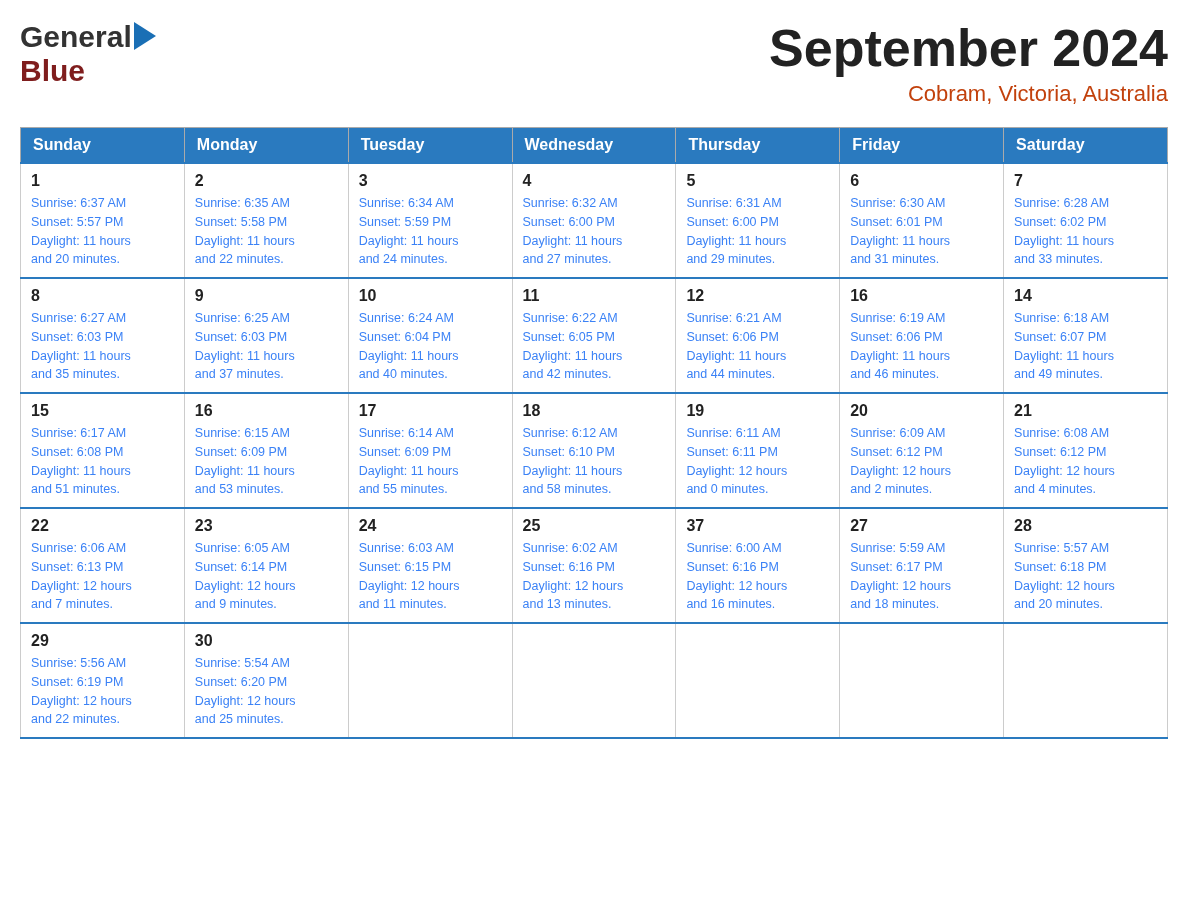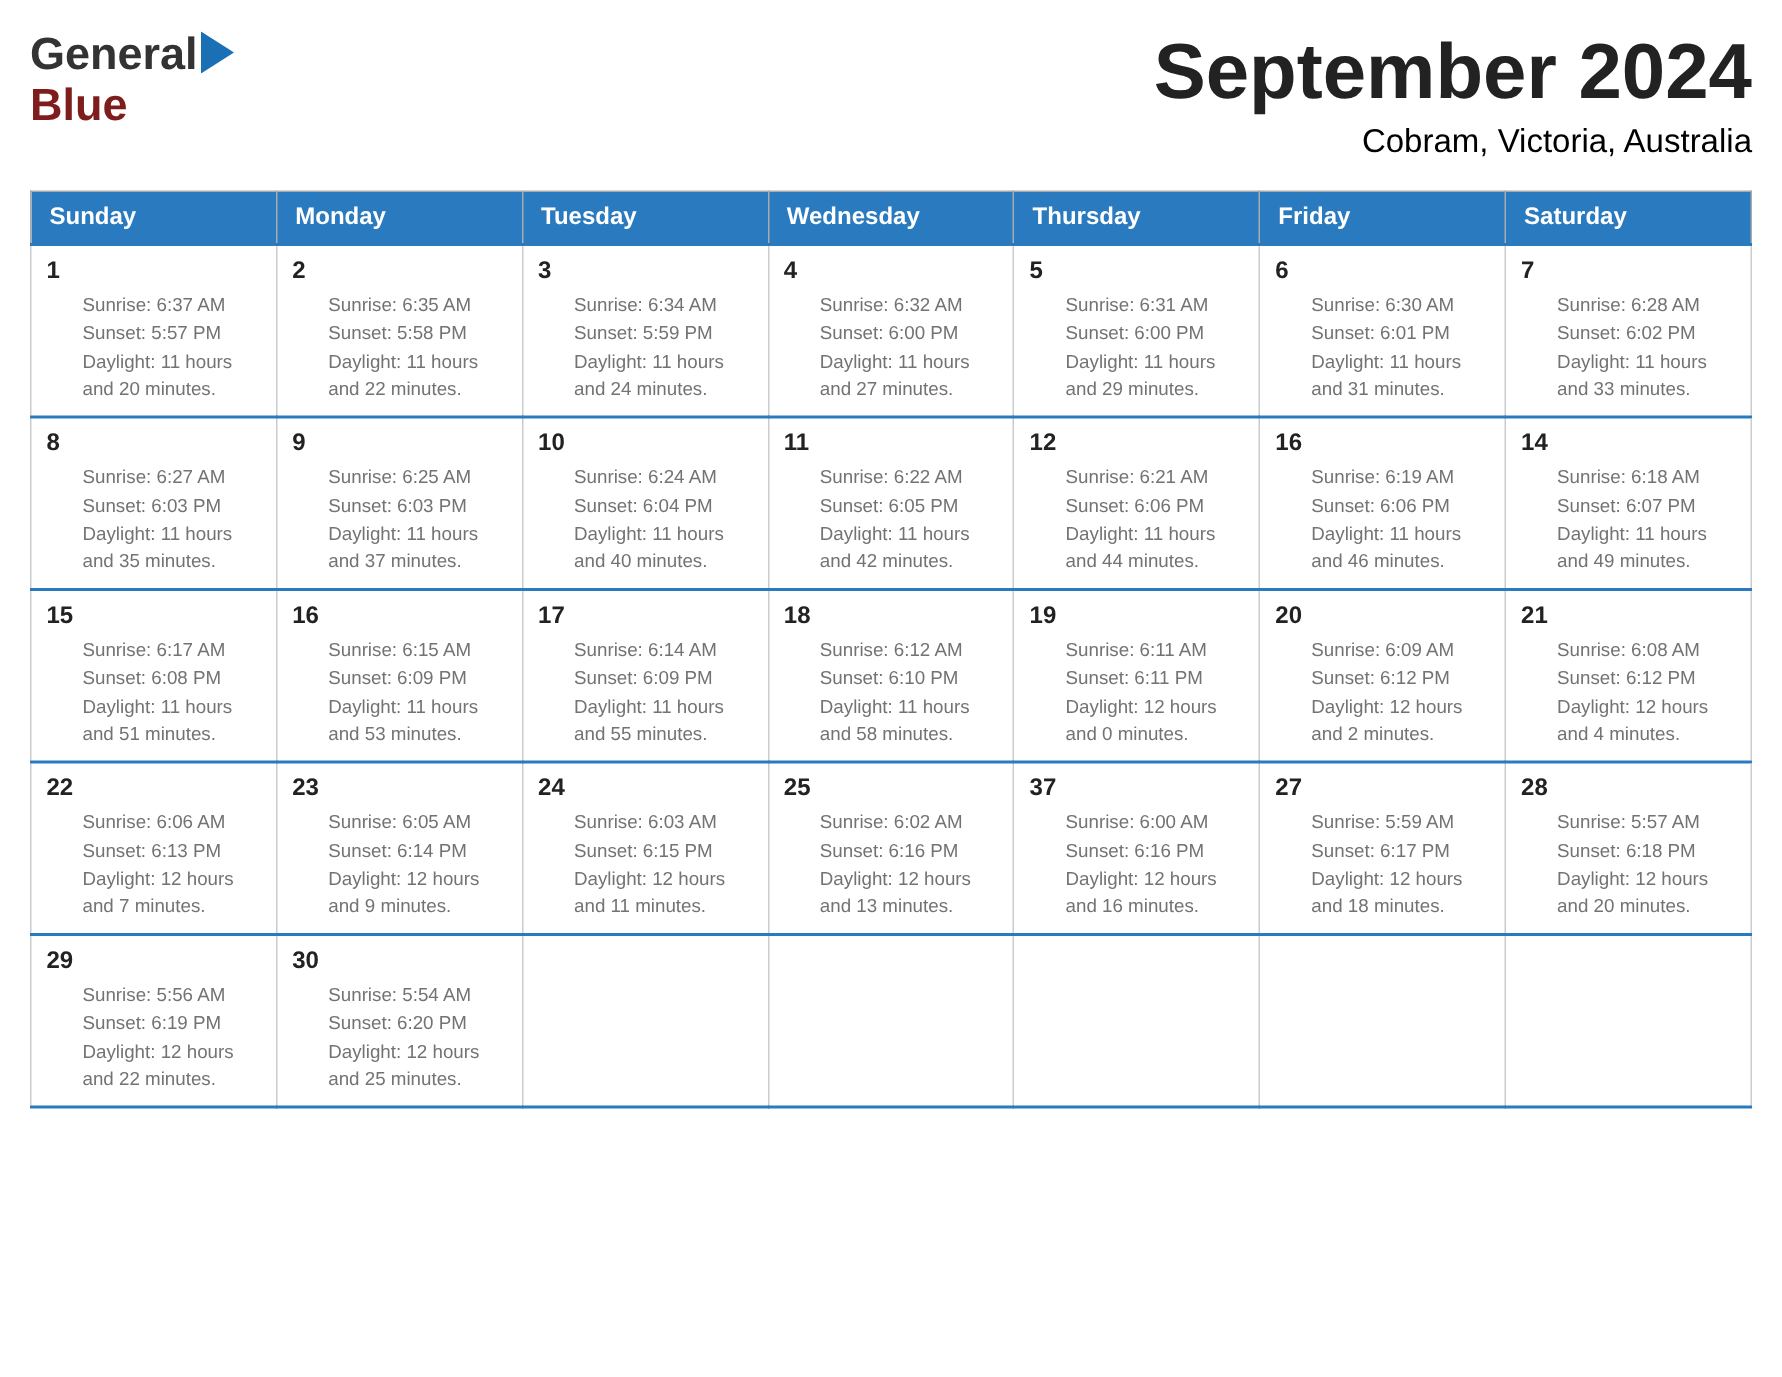--- a/index.html
+++ b/index.html
@@ -20,21 +20,21 @@
       text-align: right;
     }
     .main-title {
       font-size: 52px;
       font-weight: bold;
       color: #222;
       line-height: 1.1;
     }
     .subtitle {
       font-size: 22px;
-      color: #000000;
+      color: #c2410c;
       margin-top: 4px;
     }
     .calendar {
       width: 100%;
       border-collapse: collapse;
       border: 1px solid #aaa;
     }
     .calendar th {
       background-color: #2a7abf;
       color: #fff;
@@ -56,23 +56,22 @@
     }
     .day-number {
       font-size: 16px;
       font-weight: bold;
       color: #222;
       display: block;
       margin-bottom: 4px;
     }
     .day-info {
       font-size: 12.5px;
-      color: #737373;
+      color: #3b82f6;
       line-height: 1.5;
-      margin-left: 24px;
     }
     .empty-cell {
       background: #fff;
     }
     .logo-col {
       display: flex;
       flex-direction: column;
     }
     .logo-row1 {
       display: flex;

